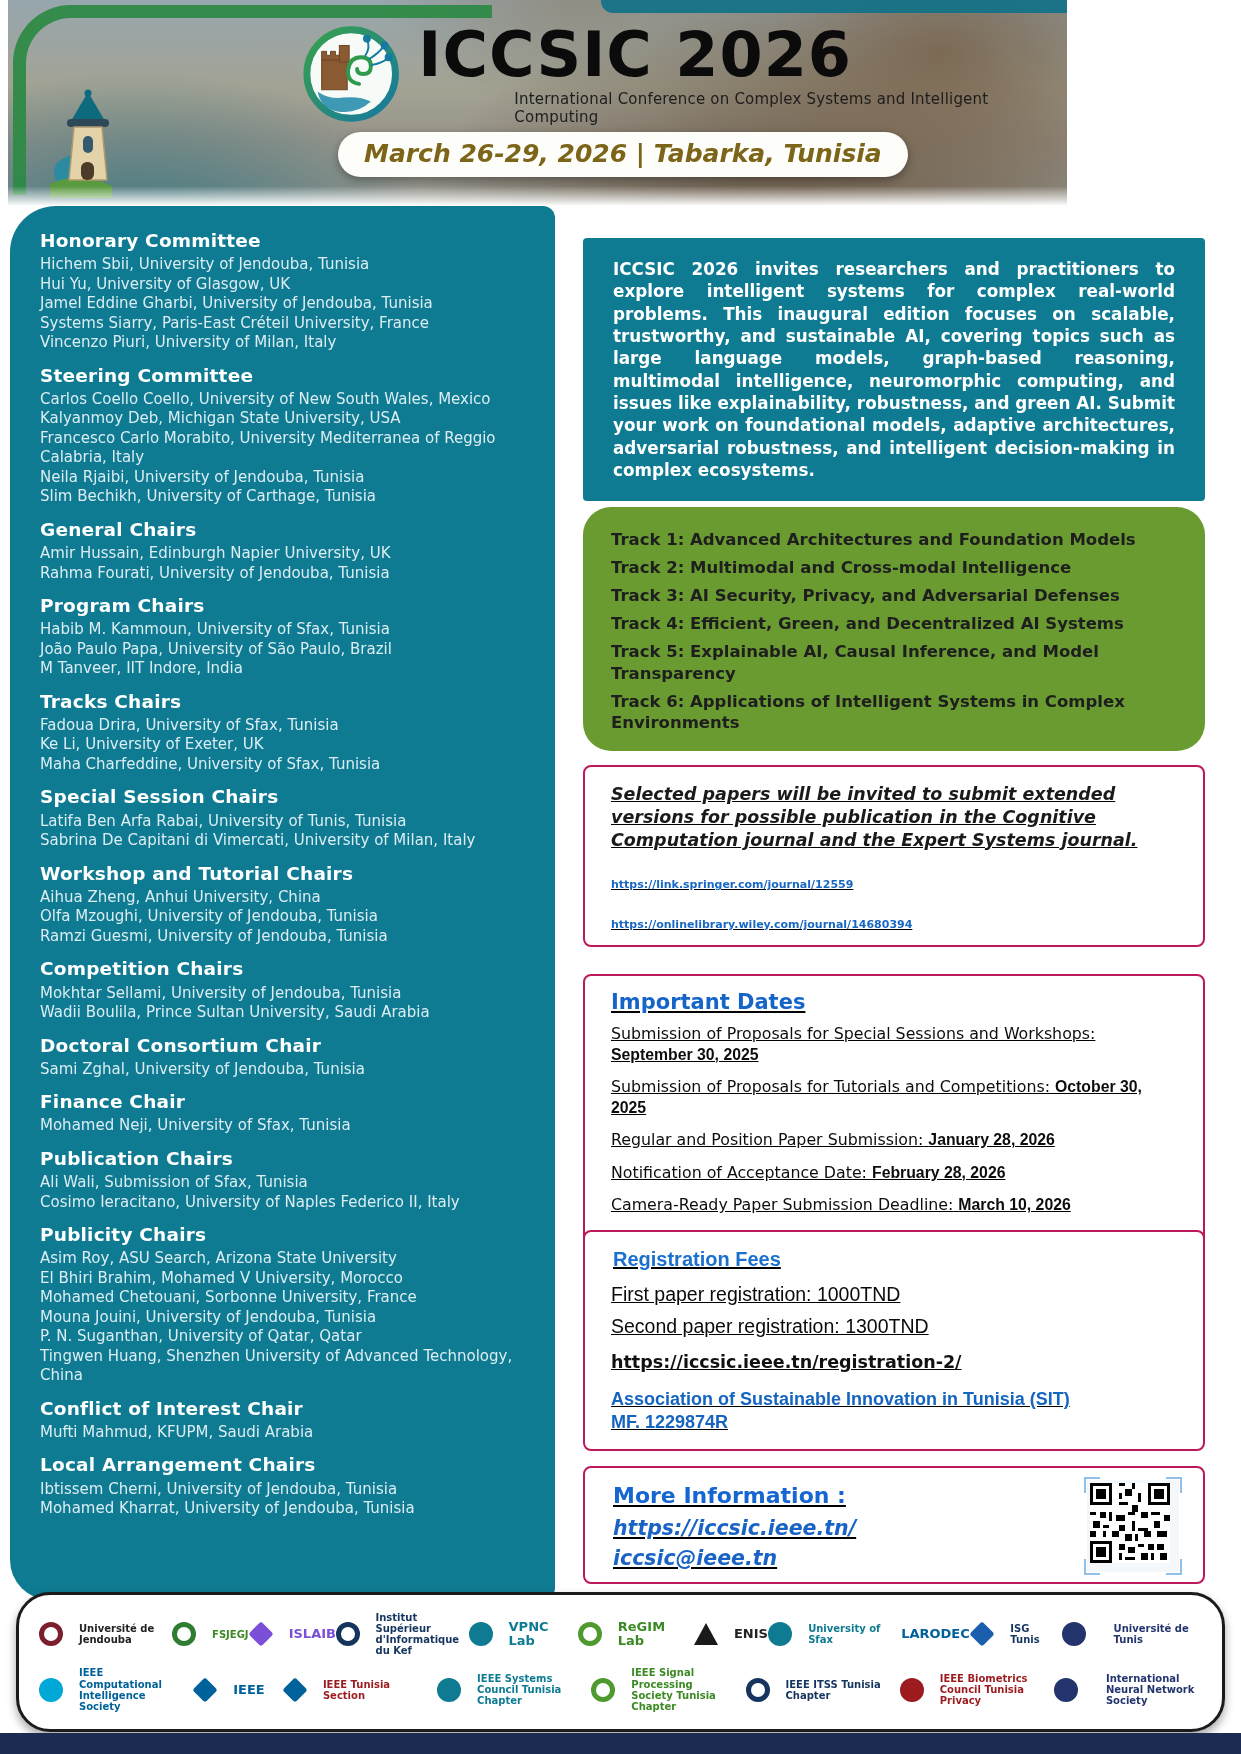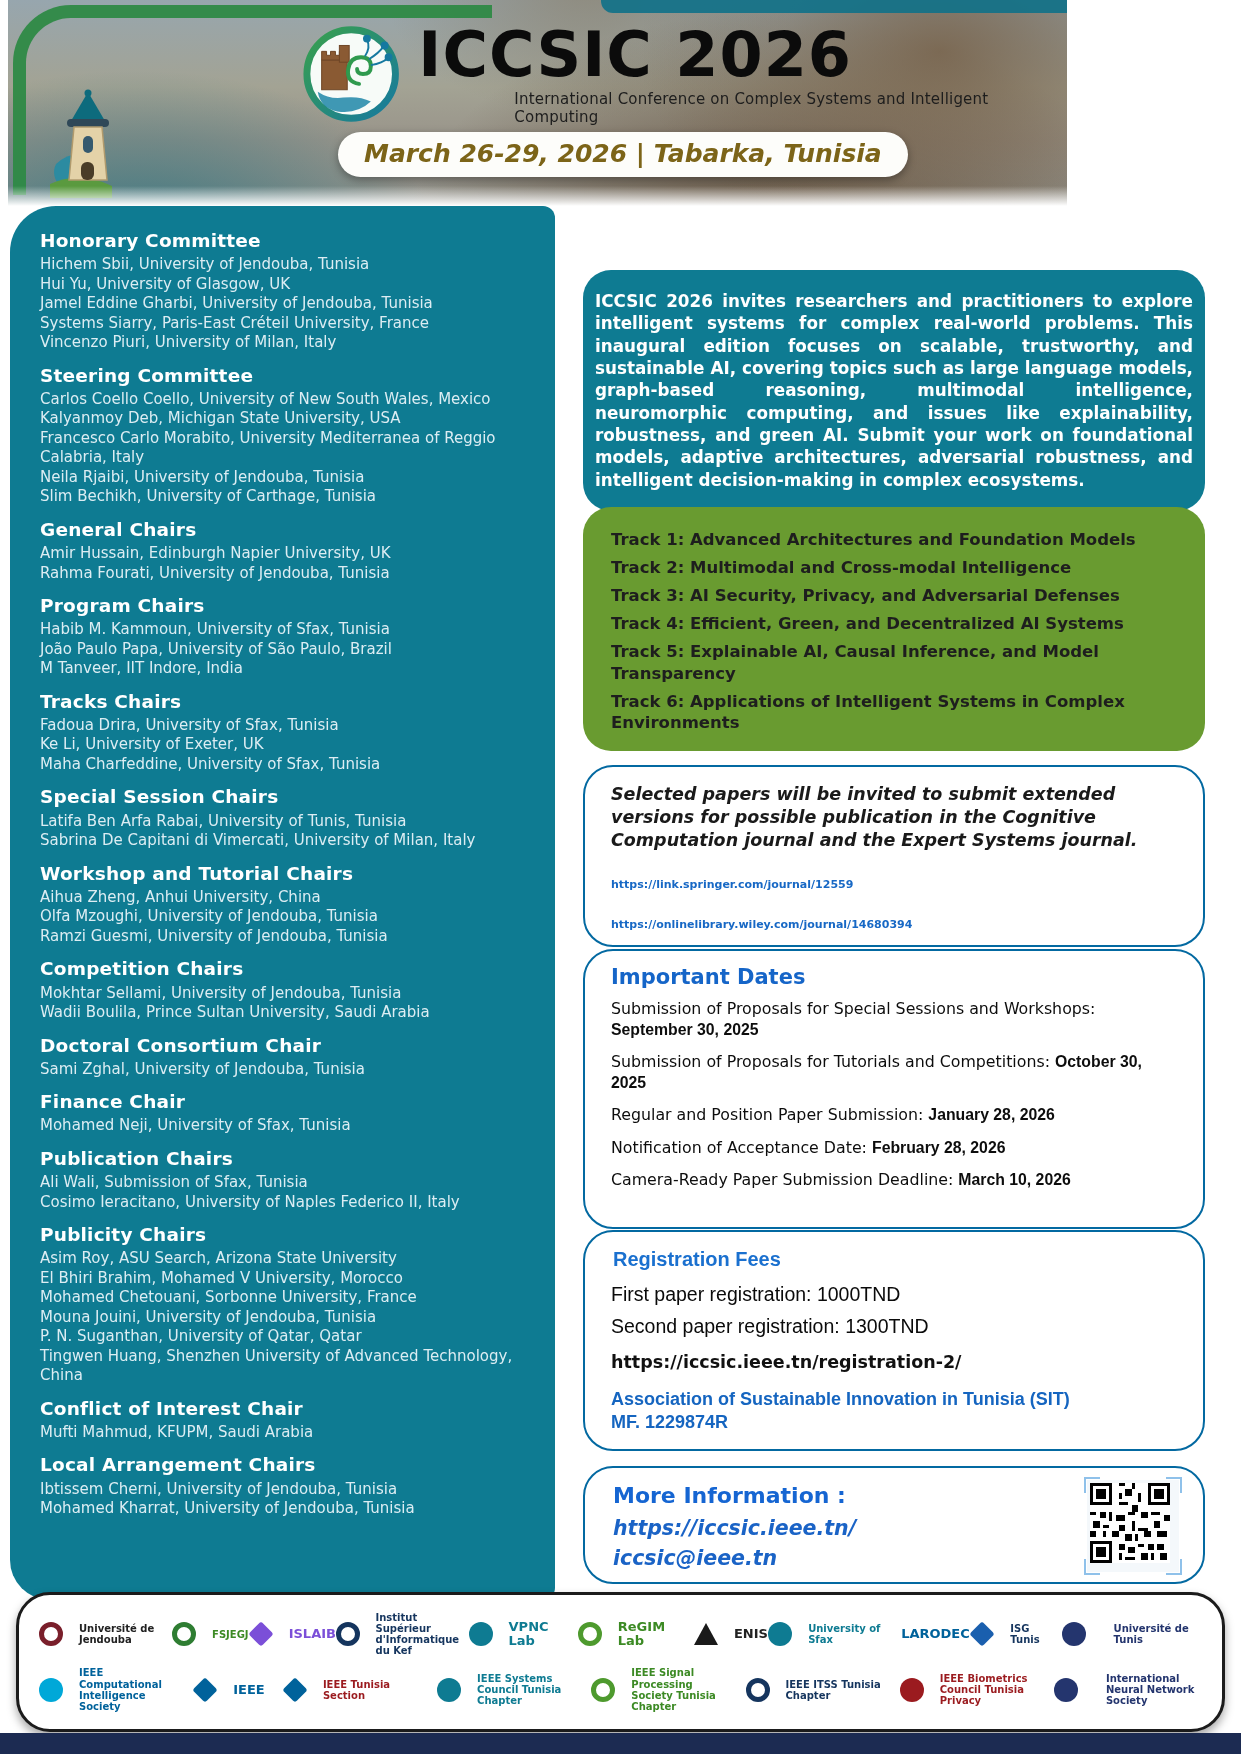--- a/index.html
+++ b/index.html
@@ -29,29 +29,29 @@
 
   
   .left-panel{position:absolute;left:10px;top:206px;width:545px;height:1394px;box-sizing:border-box;
     background:#0e7b92;border-radius:46px 12px 12px 40px;padding:24px 16px 12px 30px;}
   .sec{margin-bottom:12px;}
   .sec h3{margin:0 0 3px 0;font-size:18.5px;line-height:1.2;font-weight:800;color:#ffffff;letter-spacing:.2px;}
   .mem{font-size:15px;line-height:1.3;color:#dcedf3;}
 
   
   .rbox{position:absolute;left:583px;width:622px;box-sizing:border-box;}
-  .about-box{top:238px;background:#0e7b92;border-radius:28px;padding:20px 12px;margin-top:32px;}
+  .about-box{top:238px;background:#0e7b92;border-radius:4px;padding:20px 30px;}
   .about-text{color:#ffffff;font-size:16.8px;font-weight:600;line-height:1.33;text-align:justify;}
   .tracks-box{top:507px;background:#699b30;border-radius:28px;padding:15px 28px 11px;}
   .track{font-size:16.5px;font-weight:700;color:#1e1e1e;line-height:1.28;margin:7px 0;}
-  .wbox{background:#ffffff;border:2px solid #0369a1;border-radius:30px;}
+  .wbox{background:#ffffff;border:2px solid #be185d;border-radius:8px;text-decoration:underline;}
   .papers-box{top:765px;padding:16px 26px 14px;}
   .papers-text{font-size:17.5px;font-weight:700;font-style:italic;color:#1a1a1a;line-height:1.3;}
   .jlink{display:block;font-size:11px;font-weight:700;color:#1768c5;margin-top:27px;text-decoration:none;}
-  .dates-box{top:949px;padding:14px 26px 24px;}
+  .dates-box{top:974px;padding:14px 26px 24px;}
   .dates-heading{font-size:21px;font-weight:800;color:#1565c8;margin:0 0 10px 0;}
   .ditem{font-size:15.8px;color:#0d0d0d;line-height:1.3;margin-bottom:12px;}
   .ditem .dd{font-weight:700;font-family:"Liberation Sans",sans-serif;}
   .fees-box{top:1230px;padding:16px 26px 14px;font-family:"Liberation Sans",sans-serif;}
   .fees-heading{font-size:20px;font-weight:700;color:#1a70cf;margin:0 0 12px 2px;}
   .fee-line{font-size:19.5px;color:#0a0a0a;margin-bottom:9px;}
   .reg-link{display:block;font-family:"DejaVu Sans",sans-serif;font-size:17.5px;font-weight:700;color:#111111;
     margin:14px 0 16px;text-decoration:none;}
   .assoc{font-size:18px;font-weight:700;color:#1565c0;line-height:1.3;}
   .more-box{top:1466px;padding:12px 24px 10px 28px;display:flex;justify-content:space-between;align-items:center;}

